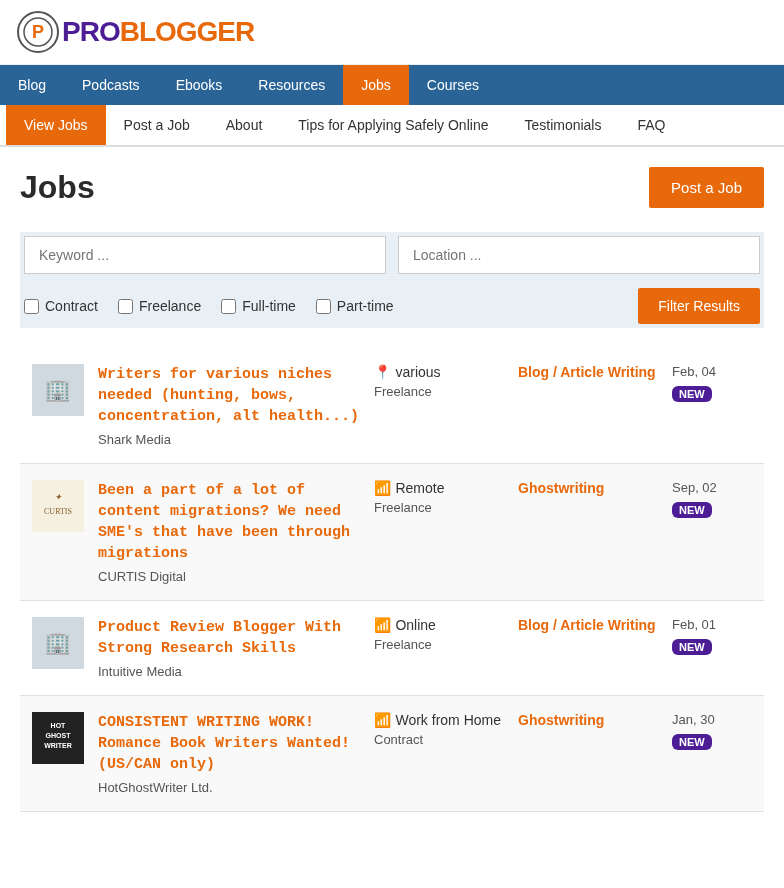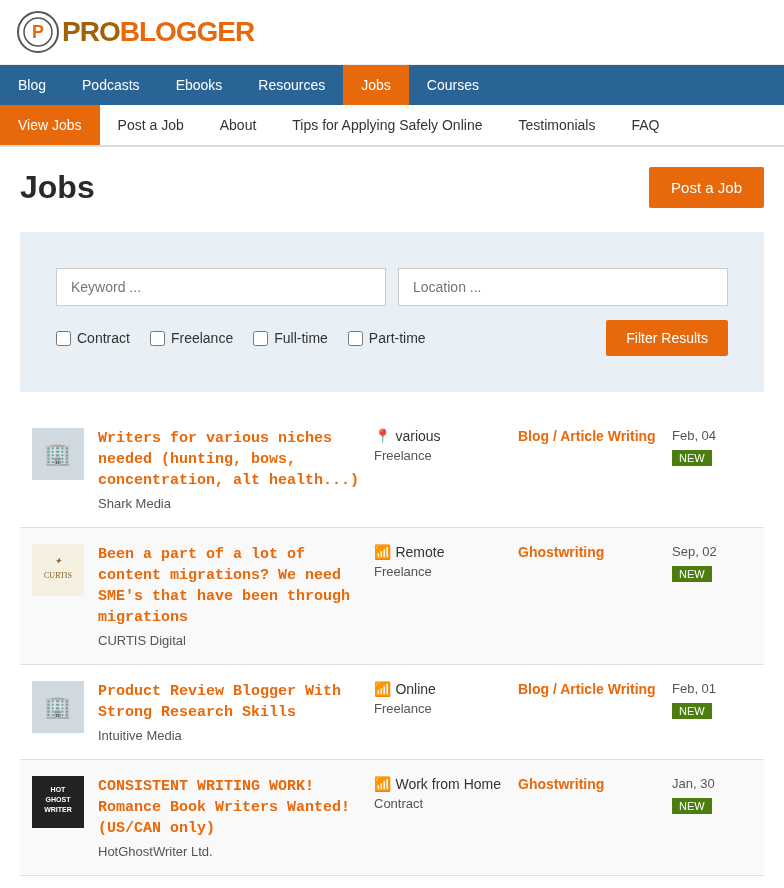--- a/index.html
+++ b/index.html
@@ -39,29 +39,30 @@
     }
     .logo-icon {
       width: 44px;
       height: 44px;
     }
     .logo-text {
       font-size: 28px;
       font-weight: bold;
       letter-spacing: -1px;
     }
-    .logo-pro { color: #a16207; }
+    .logo-pro { color: #4c1d95; }
     .logo-blogger { color: #e8690b; }
 
     
     .sub-nav {
       background: #fff;
       border-bottom: 2px solid #ddd;
       display: flex;
       align-items: center;
+      padding-left: 6px;
     }
     .sub-nav a {
       text-decoration: none;
       color: #333;
       padding: 12px 18px;
       display: block;
       font-size: 14px;
     }
     .sub-nav a.active {
       background: #e8690b;
@@ -90,21 +91,21 @@
       border: none;
       padding: 12px 22px;
       font-size: 15px;
       cursor: pointer;
       border-radius: 2px;
     }
 
     
     .search-area {
       background: #e8f0f5;
-      padding: 36px;
+      padding: 4px;
       margin-bottom: 20px;
       border-radius: 2px;
     }
     .search-row {
       display: flex;
       gap: 12px;
       margin-bottom: 14px;
     }
     .search-input {
       flex: 1;
@@ -223,26 +224,26 @@
     .job-meta {
       width: 80px;
       flex-shrink: 0;
     }
     .job-date {
       font-size: 13px;
       color: #555;
       margin-bottom: 6px;
     }
     .new-badge {
-      background: #4d7c0f;
+      background: #4c1d95;
       color: #fff;
       font-size: 11px;
-      font-weight: normal;
+      font-weight: bold;
       padding: 2px 7px;
-      border-radius: 0;
+      border-radius: 6px;
       display: inline-block;
     }
 
     
     .curtis-logo {
       width: 52px;
       height: 52px;
       flex-shrink: 0;
       background: #f5f0e8;
       display: flex;

